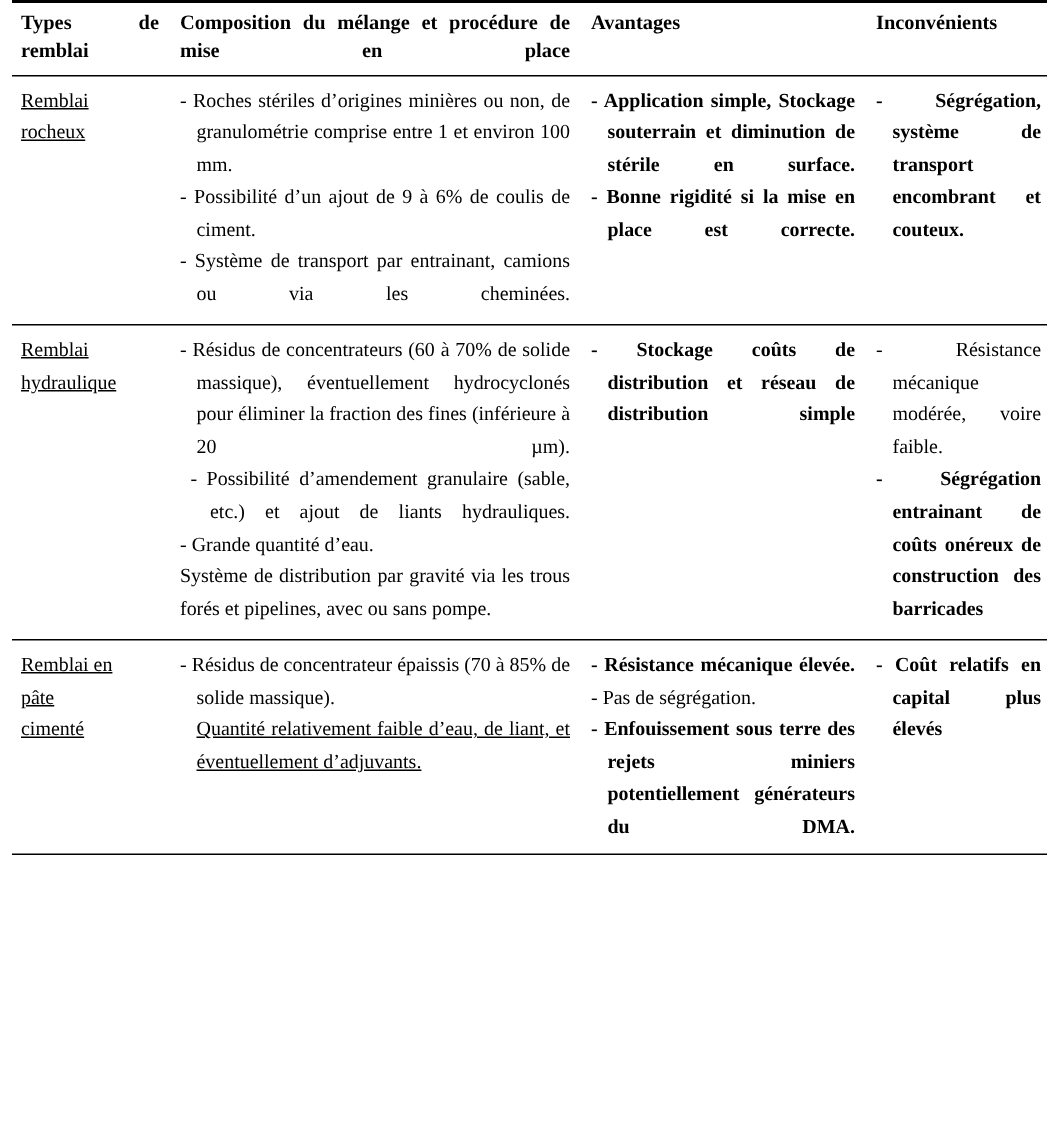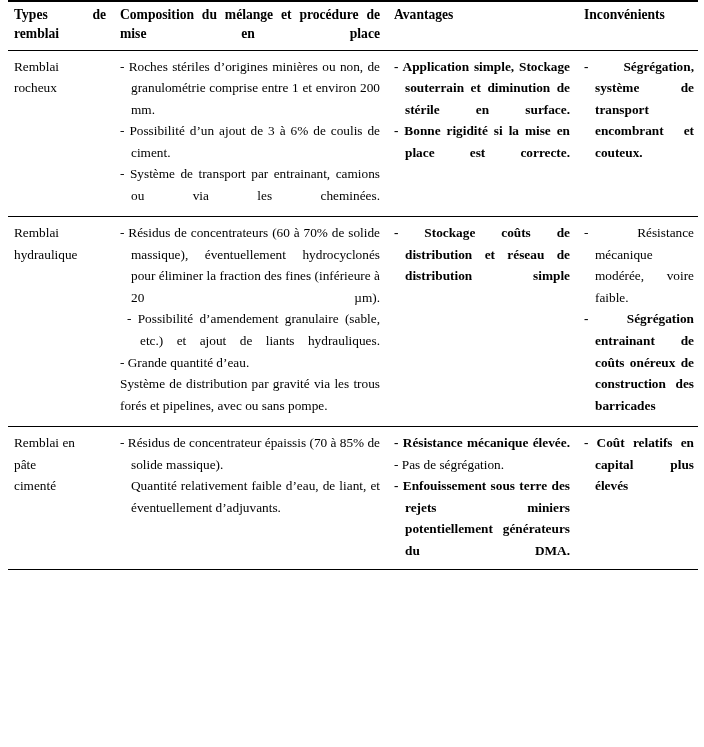--- a/index.html
+++ b/index.html
@@ -64,21 +64,21 @@
     border-bottom: 1.6px solid #000;
     padding-bottom: 8px;
     margin-left: 14px;
   }
 
   td.col-type {
     text-align: justify;
     text-align-last: left;
     padding-left: 6px;
   }
-  td.col-type .tline { display: block; }
+  td.col-type .tline { display: block; text-decoration: underline; }
 
   
   .bullet {
     display: block;
     padding-left: 11px;
     text-indent: -11px;
     text-align: justify;
     text-align-last: left;
   }
   .bullet.indented {
@@ -89,20 +89,21 @@
     text-align: justify;
     text-align-last: justify;
   }
   .plain {
     display: block;
     text-align: justify;
     text-align-last: left;
   }
   .plain.indent-sm {
     padding-left: 11px;
+    text-decoration: underline;
   }
 
   
   td.col-adv .bullet.just-all,
   td.col-inc .bullet.just-all {
     text-align: justify;
     text-align-last: justify;
     font-weight: bold;
   }
   td.col-inc {
@@ -129,22 +130,22 @@
       </tr>
     </thead>
     <tbody>
 
       <tr>
         <td class="col-type">
           <span class="tline">Remblai</span>
           <span class="tline">rocheux</span>
         </td>
         <td class="col-comp">
-          <span class="bullet just-all">- Roches stériles d’origines minières ou non, de granulométrie comprise entre 1 et environ 200 mm.</span>
-          <span class="bullet just-all">- Possibilité d’un ajout de 3 à 6% de coulis de ciment.</span>
+          <span class="bullet just-all">- Roches stériles d’origines minières ou non, de granulométrie comprise entre 1 et environ 100 mm.</span>
+          <span class="bullet just-all">- Possibilité d’un ajout de 9 à 6% de coulis de ciment.</span>
           <span class="bullet just-all">- Système de transport par entrainant, camions ou via les cheminées.</span>
         </td>
         <td class="col-adv">
           <span class="bullet just-all">- Application simple, Stockage souterrain et diminution de stérile en surface.</span>
           <span class="bullet just-all">- Bonne rigidité si la mise en place est correcte.</span>
         </td>
         <td class="col-inc">
           <span class="bullet just-all">- Ségrégation, système de transport encombrant et couteux.</span>
         </td>
       </tr>

